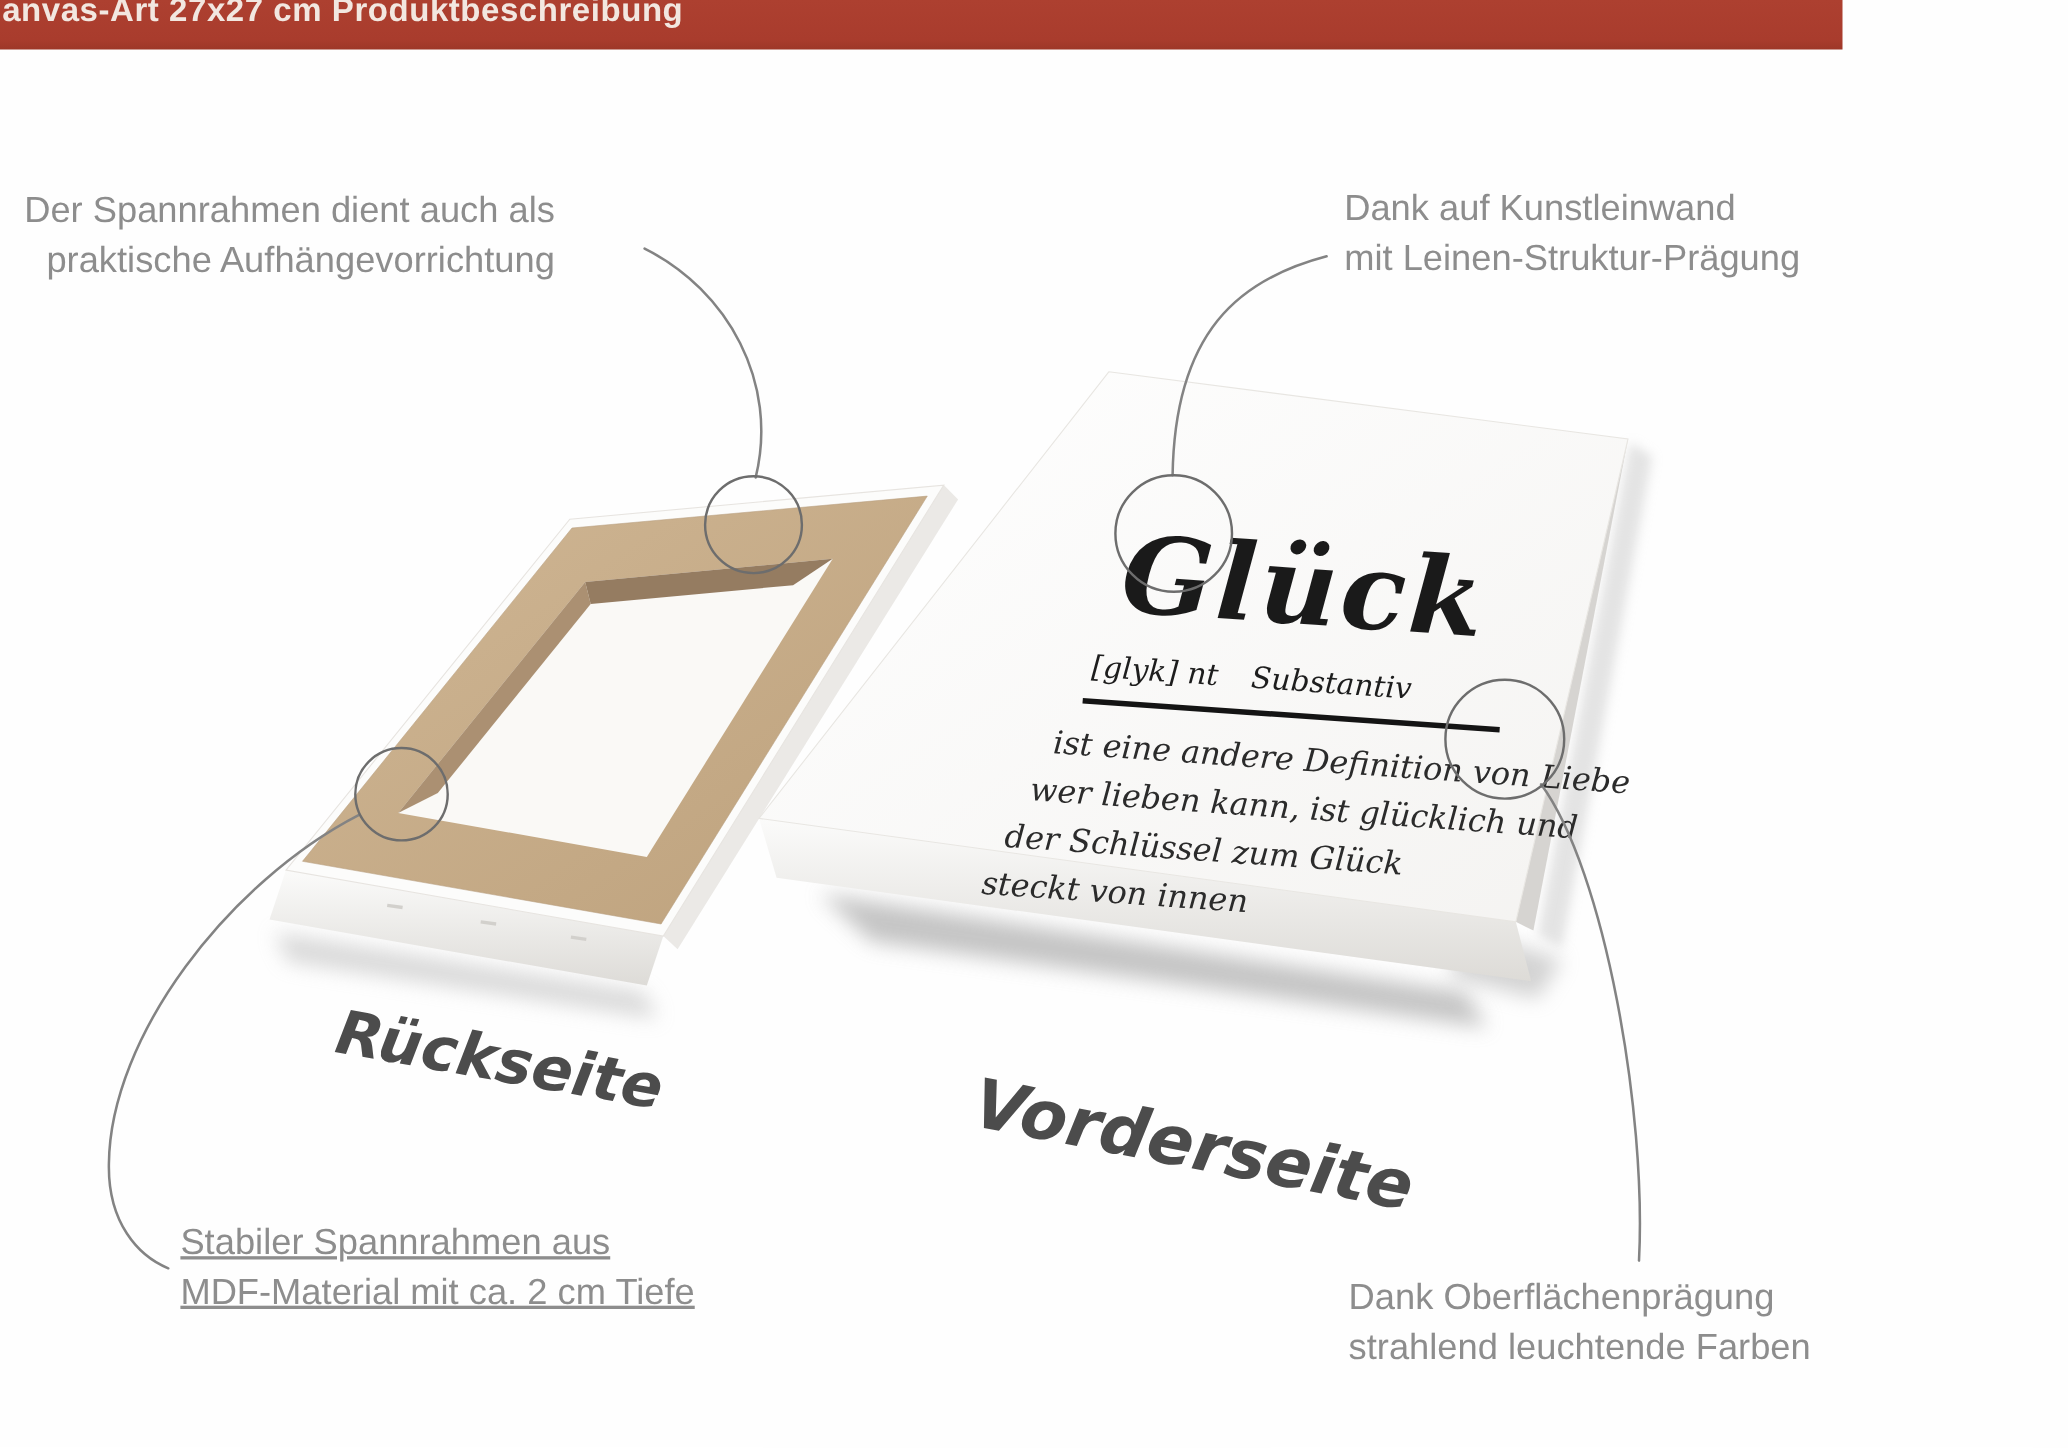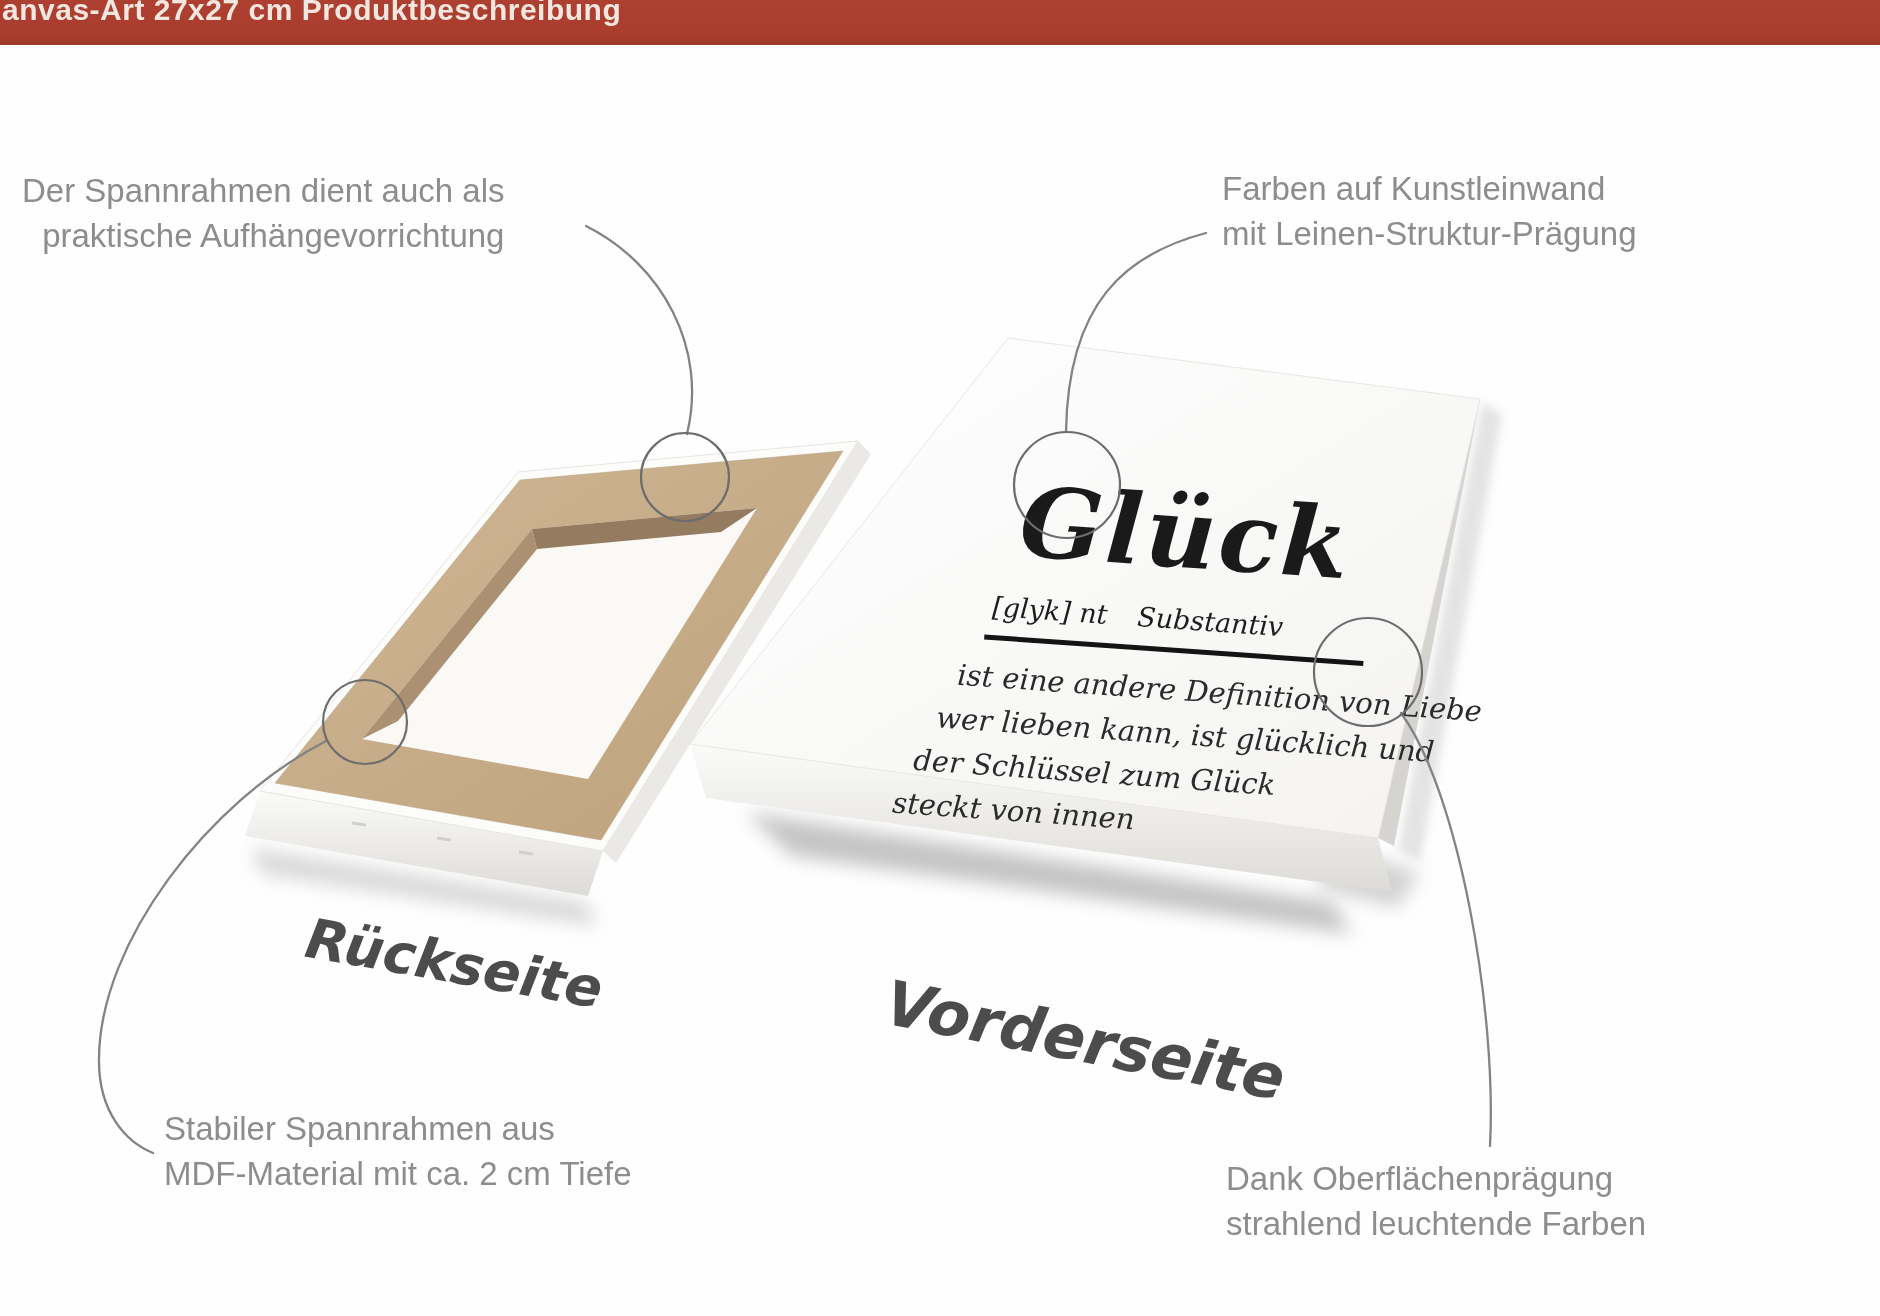--- a/index.html
+++ b/index.html
@@ -1,31 +1,31 @@
 <!DOCTYPE html>
 <html><head>
 <meta charset="utf-8">
 <style>
   html,body{margin:0;padding:0;background:#ffffff;}
   .page{position:relative;width:1880px;height:1316px;background:#fefefe;overflow:hidden;
         font-family:"Liberation Sans",sans-serif;}
   
-  .header-bar{position:absolute;left:0;top:0;width:1880px;height:45px;
+  .header-bar{position:absolute;left:0;top:0;width:1675px;height:45px;
               background:linear-gradient(#ad4030,#a93c2d 80%,#9d3728);overflow:hidden;z-index:6;}
   .header-title{position:absolute;left:2px;top:-7px;font-size:30px;font-weight:bold;
                 letter-spacing:.5px;color:#f2e7e0;white-space:nowrap;}
   
   .scene,.overlay{position:absolute;left:0;top:0;z-index:0;pointer-events:none;}
   .overlay{z-index:4;}
   
   .note{position:absolute;color:#8d8d8d;font-size:33px;line-height:45px;
         white-space:pre-line;z-index:2;}
   .note-tl{left:22px;top:168px;text-align:right;}
   .note-tr{left:1222px;top:166px;}
-  .note-bl{left:164px;top:1106px;}
+  .note-bl{left:164px;top:1106px;text-decoration:underline;}
   .note-br{left:1226px;top:1156px;}
   
   .caption{position:absolute;color:#4c4c4c;font-weight:bold;font-style:italic;z-index:2;
            font-family:"DejaVu Sans",sans-serif;}
   .caption-back{left:312px;top:906px;font-size:55px;transform:rotate(10deg);transform-origin:left top;}
   .caption-front{left:893px;top:966px;font-size:62px;transform:rotate(11deg);transform-origin:left top;}
   
   .artwork{position:absolute;left:912px;top:466px;width:600px;z-index:1;
            transform:rotate(4deg);transform-origin:left top;
            font-family:"DejaVu Serif",serif;font-style:italic;color:#1a1a1a;}
@@ -88,21 +88,21 @@
       <polygon points="1008,338 1480,399 1378,838 690,744" fill="url(#gFront)" stroke="#e8e6e2" stroke-width="1"></polygon>
     </g>
   </svg>
 
   <div class="header-bar">
     <span class="header-title">anvas-Art 27x27 cm Produktbeschreibung</span>
   </div>
 
   <div class="note note-tl">Der Spannrahmen dient auch als
 praktische Aufhängevorrichtung</div>
-  <div class="note note-tr">Farben auf Kunstleinwand
+  <div class="note note-tr">Dank auf Kunstleinwand
 mit Leinen-Struktur-Prägung</div>
   <div class="note note-bl">Stabiler Spannrahmen aus
 MDF-Material mit ca. 2 cm Tiefe</div>
   <div class="note note-br">Dank Oberflächenprägung
 strahlend leuchtende Farben</div>
 
   <div class="caption caption-back">Rückseite</div>
   <div class="caption caption-front">Vorderseite</div>
 
   <div class="artwork">

